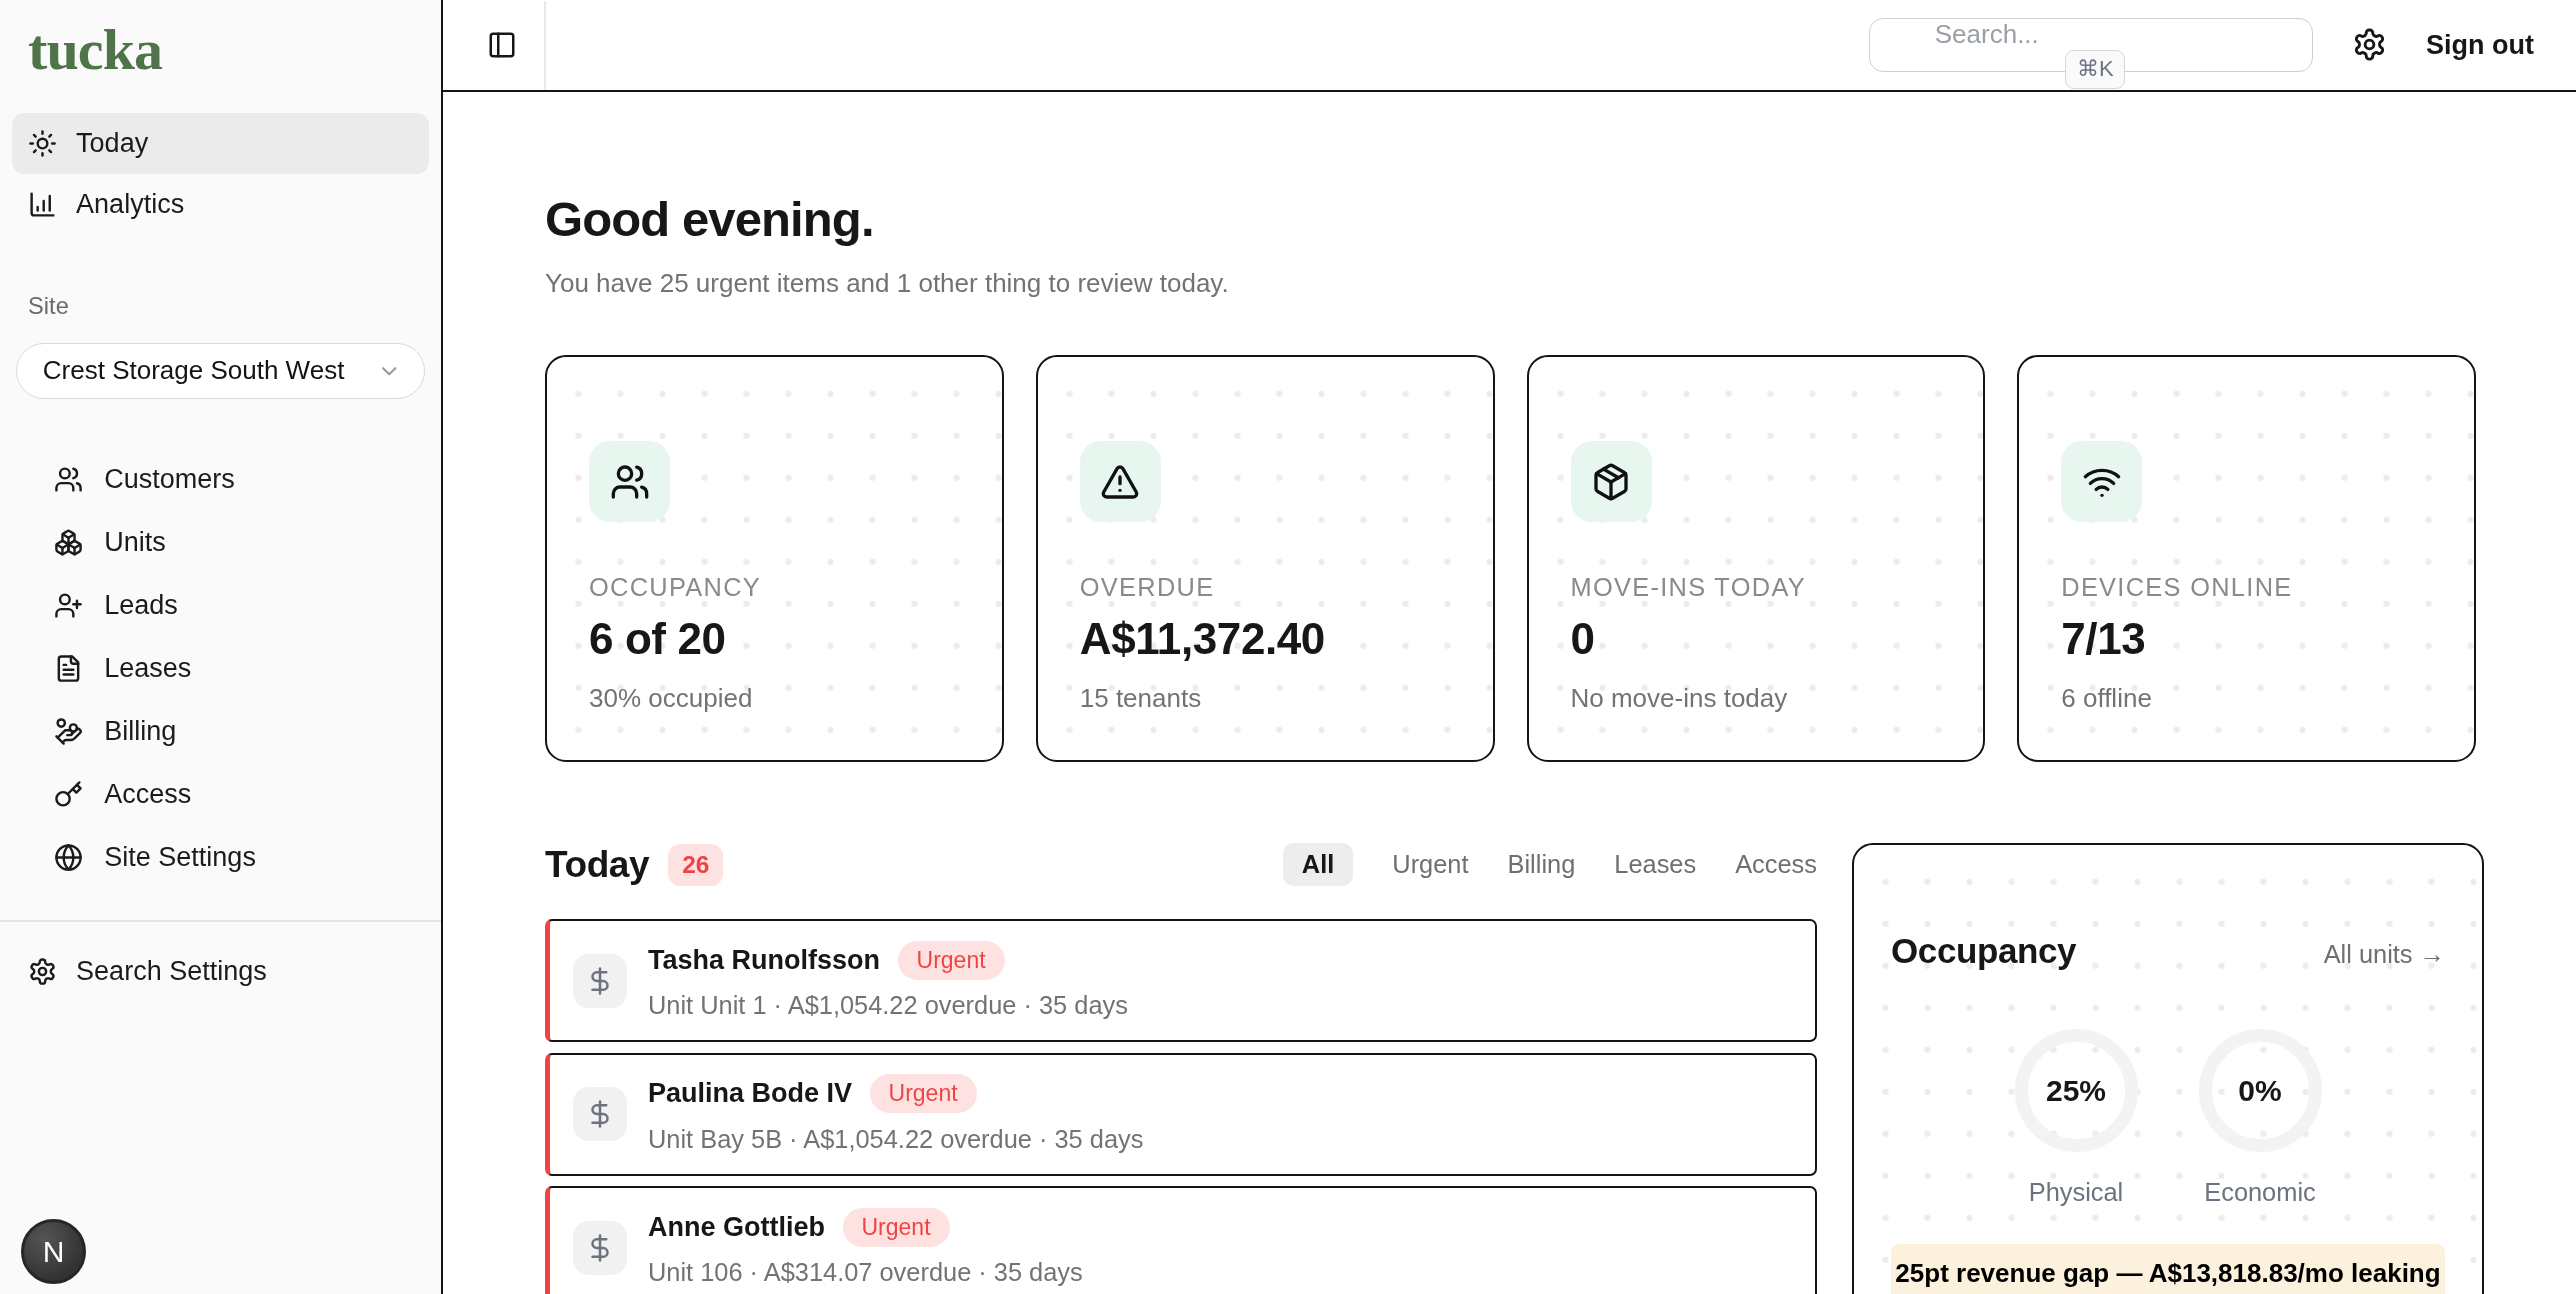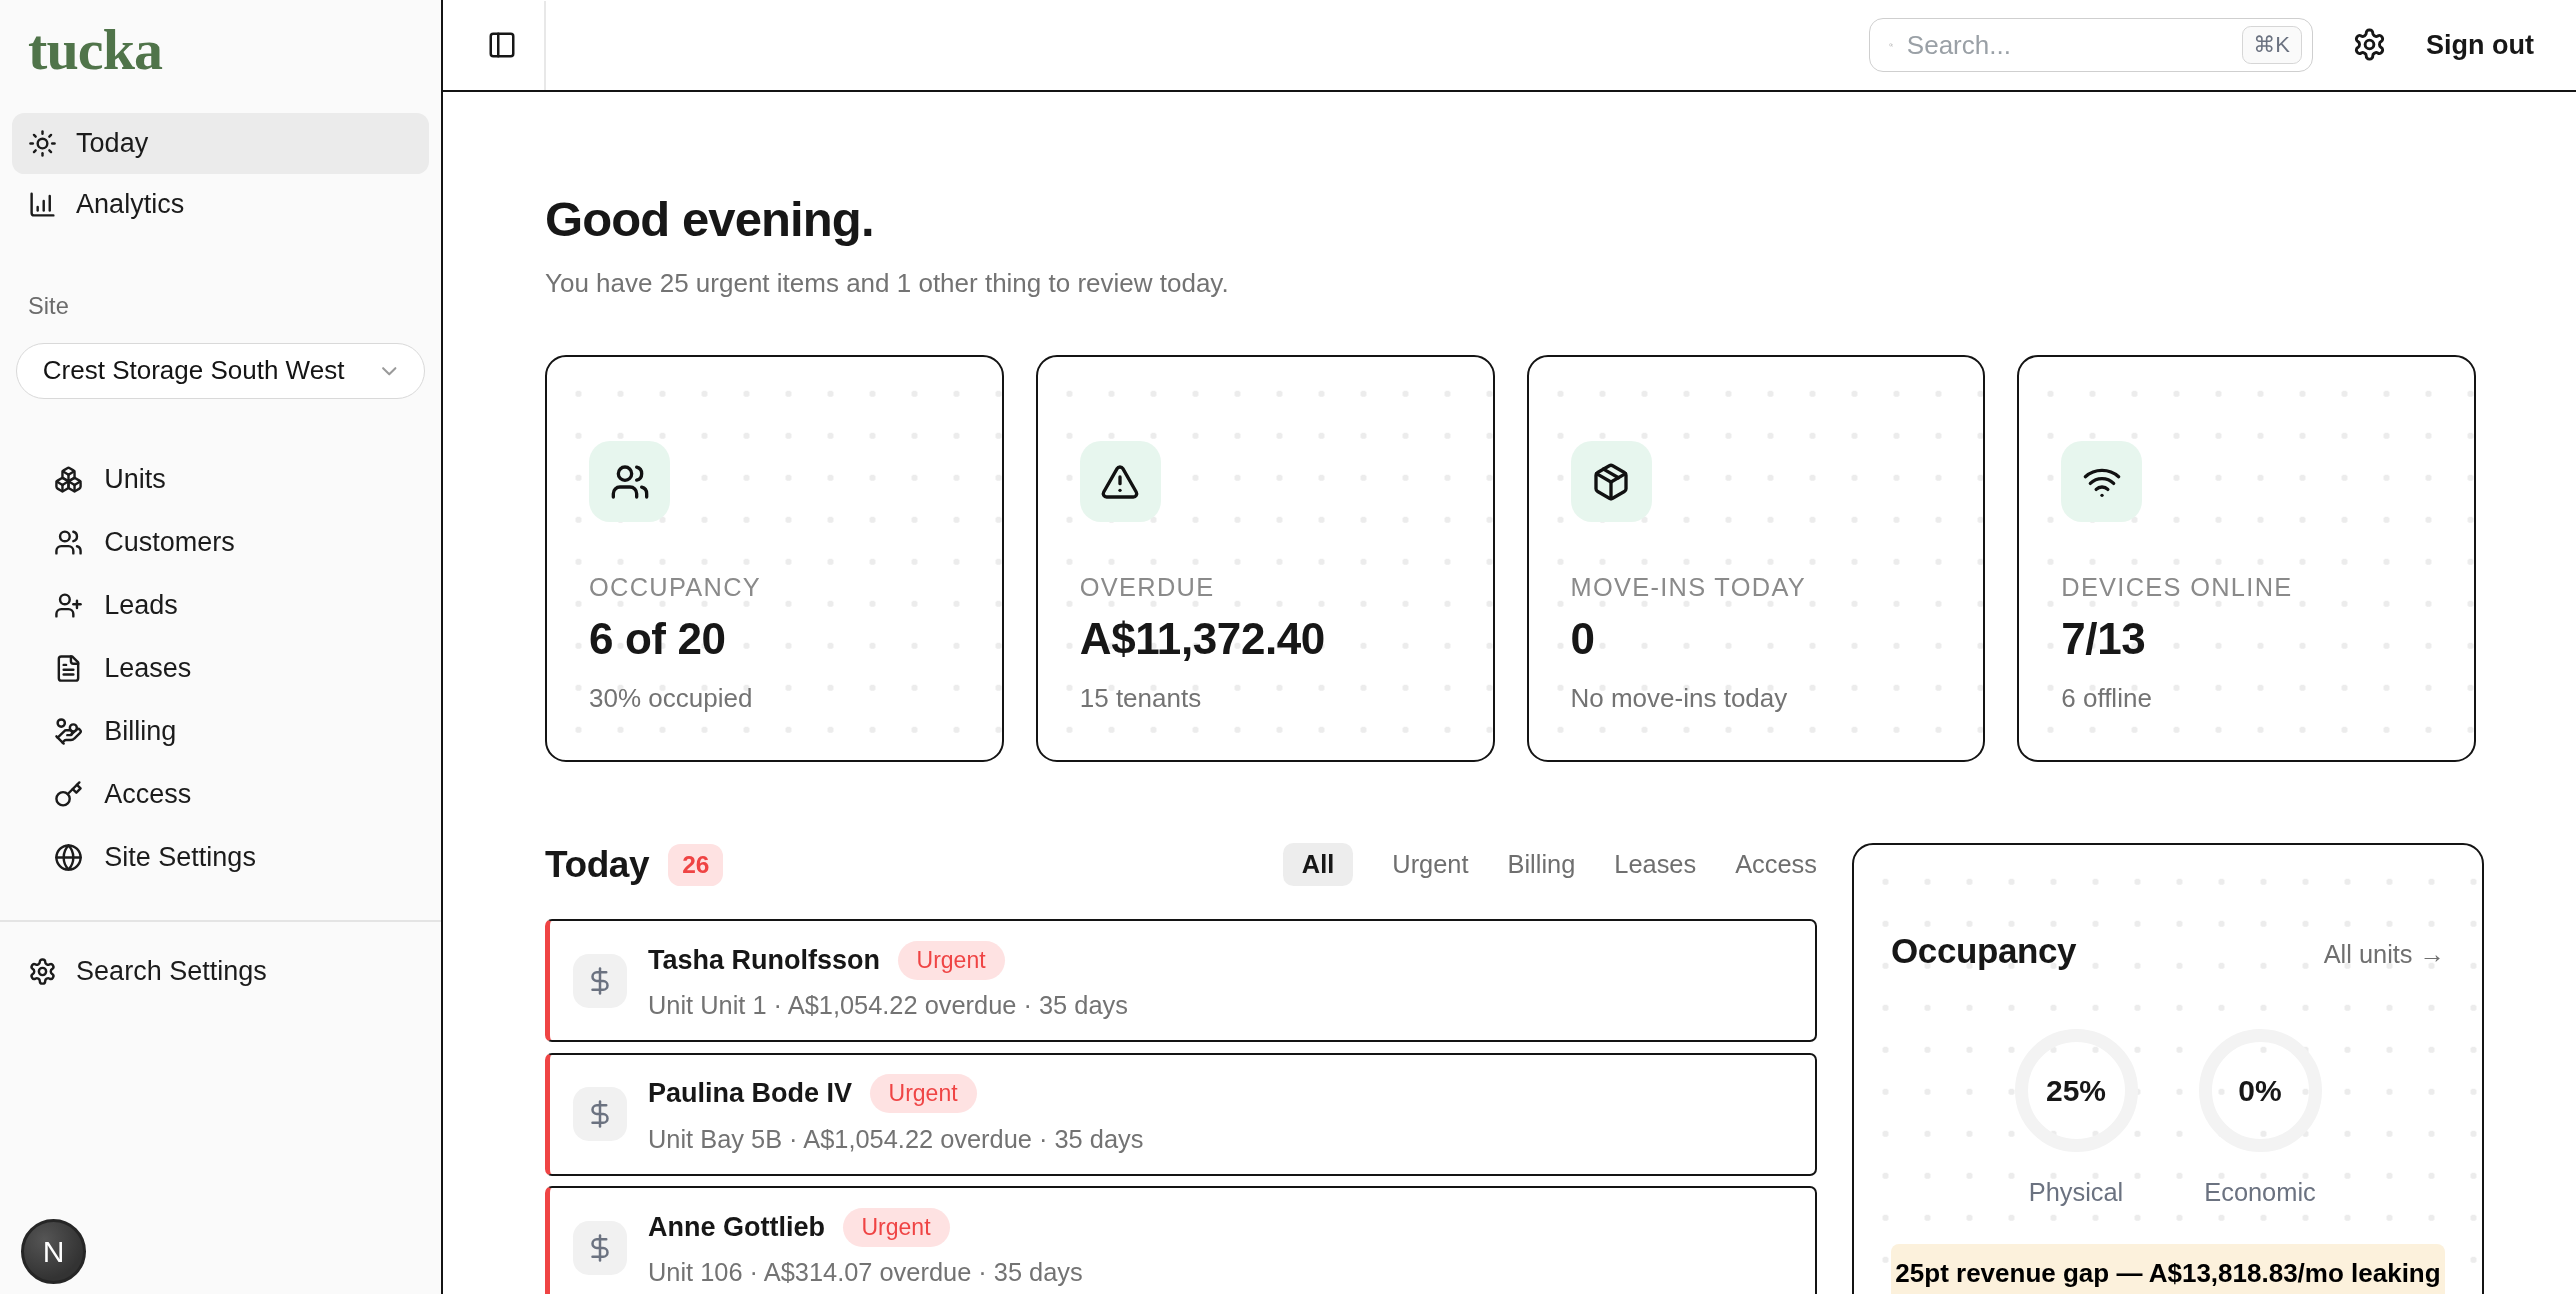--- a/index.html
+++ b/index.html
@@ -36,21 +36,21 @@
   
   .main { flex:1; display:flex; flex-direction:column; min-width:0; }
   .topbar { height:92px; min-height:92px; background:#fff; border-bottom:2.6px solid #141414;
             display:flex; align-items:center; }
   .toggle-btn { margin-left:42px; width:33px; height:33px; display:flex; align-items:center;
                 justify-content:center; cursor:pointer; color:#171717; }
   .toggle-btn svg { width:30px; height:30px; }
   .topbar-divider { width:1.8px; height:89px; background:#e8e8e8; margin-left:26px; }
   .topbar-spacer { flex:1; }
   .searchbox { width:444px; height:54px; border:1.8px solid #cfcfcf; border-radius:14px;
-               display:flex; align-items:center; padding:0 10.5px 0 19px; background:#fff; }
+               display:flex; align-items:center; padding:0 10.5px 0 19px; background:#fff;flex-direction:column; }
   .searchbox svg { width:26px; height:26px; color:#8a8a8a; }
   .searchbox input { border:0; outline:0; flex:1; margin-left:14px; font-size:26px;
                      font-family:"Liberation Sans", sans-serif; color:#171717; background:transparent; }
   .searchbox input::placeholder { color:#9aa0a6; }
   .kbd { border:1.8px solid #d6d6d6; background:#fafafa; border-radius:8.8px; font-size:22px;
          color:#6b7280; padding:5.3px 10.5px; }
   .gear-btn { margin:0 37px 0 39px; width:37px; height:37px; color:#171717; cursor:pointer; }
   .gear-btn svg { width:35px; height:35px; }
   .signout { margin-right:42px; font-size:27px; font-weight:600; cursor:pointer; }
 
@@ -152,48 +152,48 @@
     <div class="site-select">
       <span>Crest Storage South West</span>
       <svg viewBox="0 0 24 24">
           <path d="m6 9 6 6 6-6"></path>
         </svg>
     </div>
 
     <nav class="nav-group2">
       <div class="nav-item">
         <svg viewBox="0 0 24 24">
+            <path d="M16 21v-2a4 4 0 0 0-4-4H6a4 4 0 0 0-4 4v2"></path>
+            <circle cx="9" cy="7" r="4"></circle>
+            <path d="M22 21v-2a4 4 0 0 0-3-3.87"></path>
+            <path d="M16 3.13a4 4 0 0 1 0 7.75"></path>
+          </svg>
+        <span>Customers</span>
+      </div>
+      <div class="nav-item">
+        <svg viewBox="0 0 24 24">
             <path d="M2.97 12.92A2 2 0 0 0 2 14.63v3.24a2 2 0 0 0 .97 1.71l3 1.8a2 2 0 0 0 2.06 0L12 19v-5.5l-5-3-4.03 2.42Z"></path>
             <path d="m7 16.5-4.74-2.85"></path>
             <path d="m7 16.5 5-3"></path>
             <path d="M7 16.5v5.17"></path>
             <path d="M12 13.5V19l3.97 2.38a2 2 0 0 0 2.06 0l3-1.8a2 2 0 0 0 .97-1.71v-3.24a2 2 0 0 0-.97-1.71L17 10.5l-5 3Z"></path>
             <path d="m17 16.5-5-3"></path>
             <path d="m17 16.5 4.74-2.85"></path>
             <path d="M17 16.5v5.17"></path>
             <path d="M7.97 4.42A2 2 0 0 0 7 6.13v4.37l5 3 5-3V6.13a2 2 0 0 0-.97-1.71l-3-1.8a2 2 0 0 0-2.06 0l-3 1.8Z"></path>
             <path d="M12 8 7.26 5.15"></path>
             <path d="m12 8 4.74-2.85"></path>
             <path d="M12 13.5V8"></path>
           </svg>
         <span>Units</span>
       </div>
       <div class="nav-item">
         <svg viewBox="0 0 24 24">
             <path d="M16 21v-2a4 4 0 0 0-4-4H6a4 4 0 0 0-4 4v2"></path>
             <circle cx="9" cy="7" r="4"></circle>
-            <path d="M22 21v-2a4 4 0 0 0-3-3.87"></path>
-            <path d="M16 3.13a4 4 0 0 1 0 7.75"></path>
-          </svg>
-        <span>Customers</span>
-      </div>
-      <div class="nav-item">
-        <svg viewBox="0 0 24 24">
-            <path d="M16 21v-2a4 4 0 0 0-4-4H6a4 4 0 0 0-4 4v2"></path>
-            <circle cx="9" cy="7" r="4"></circle>
             <path d="M19 8v6"></path>
             <path d="M22 11h-6"></path>
           </svg>
         <span>Leads</span>
       </div>
       <div class="nav-item">
         <svg viewBox="0 0 24 24">
             <path d="M15 2H6a2 2 0 0 0-2 2v16a2 2 0 0 0 2 2h12a2 2 0 0 0 2-2V7Z"></path>
             <path d="M14 2v4a2 2 0 0 0 2 2h4"></path>
             <path d="M16 13H8"></path>

